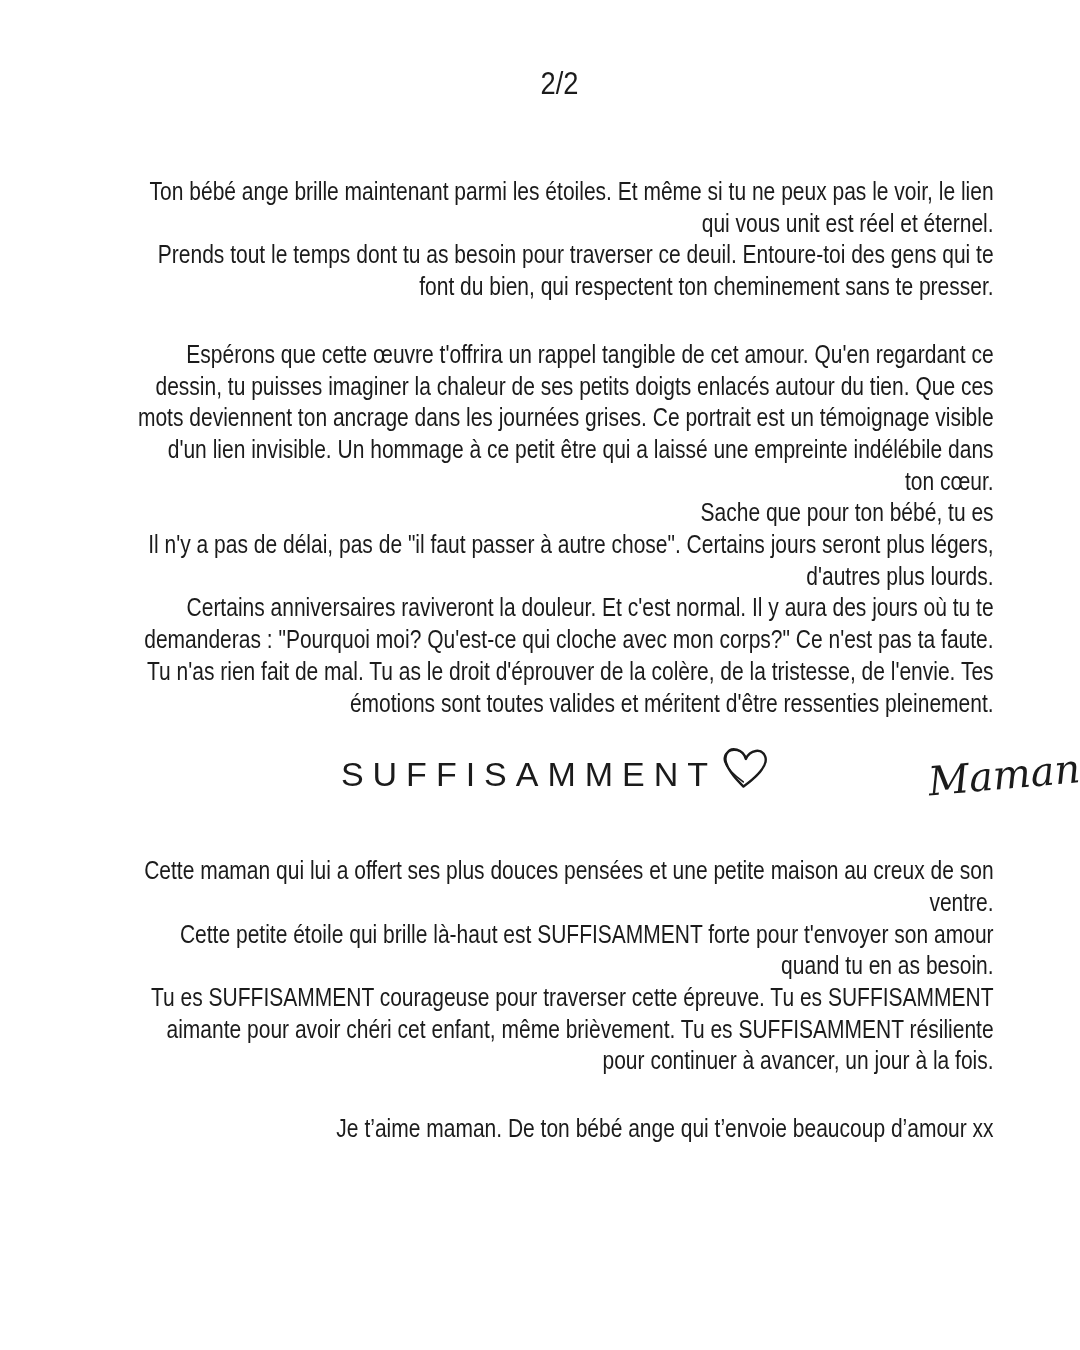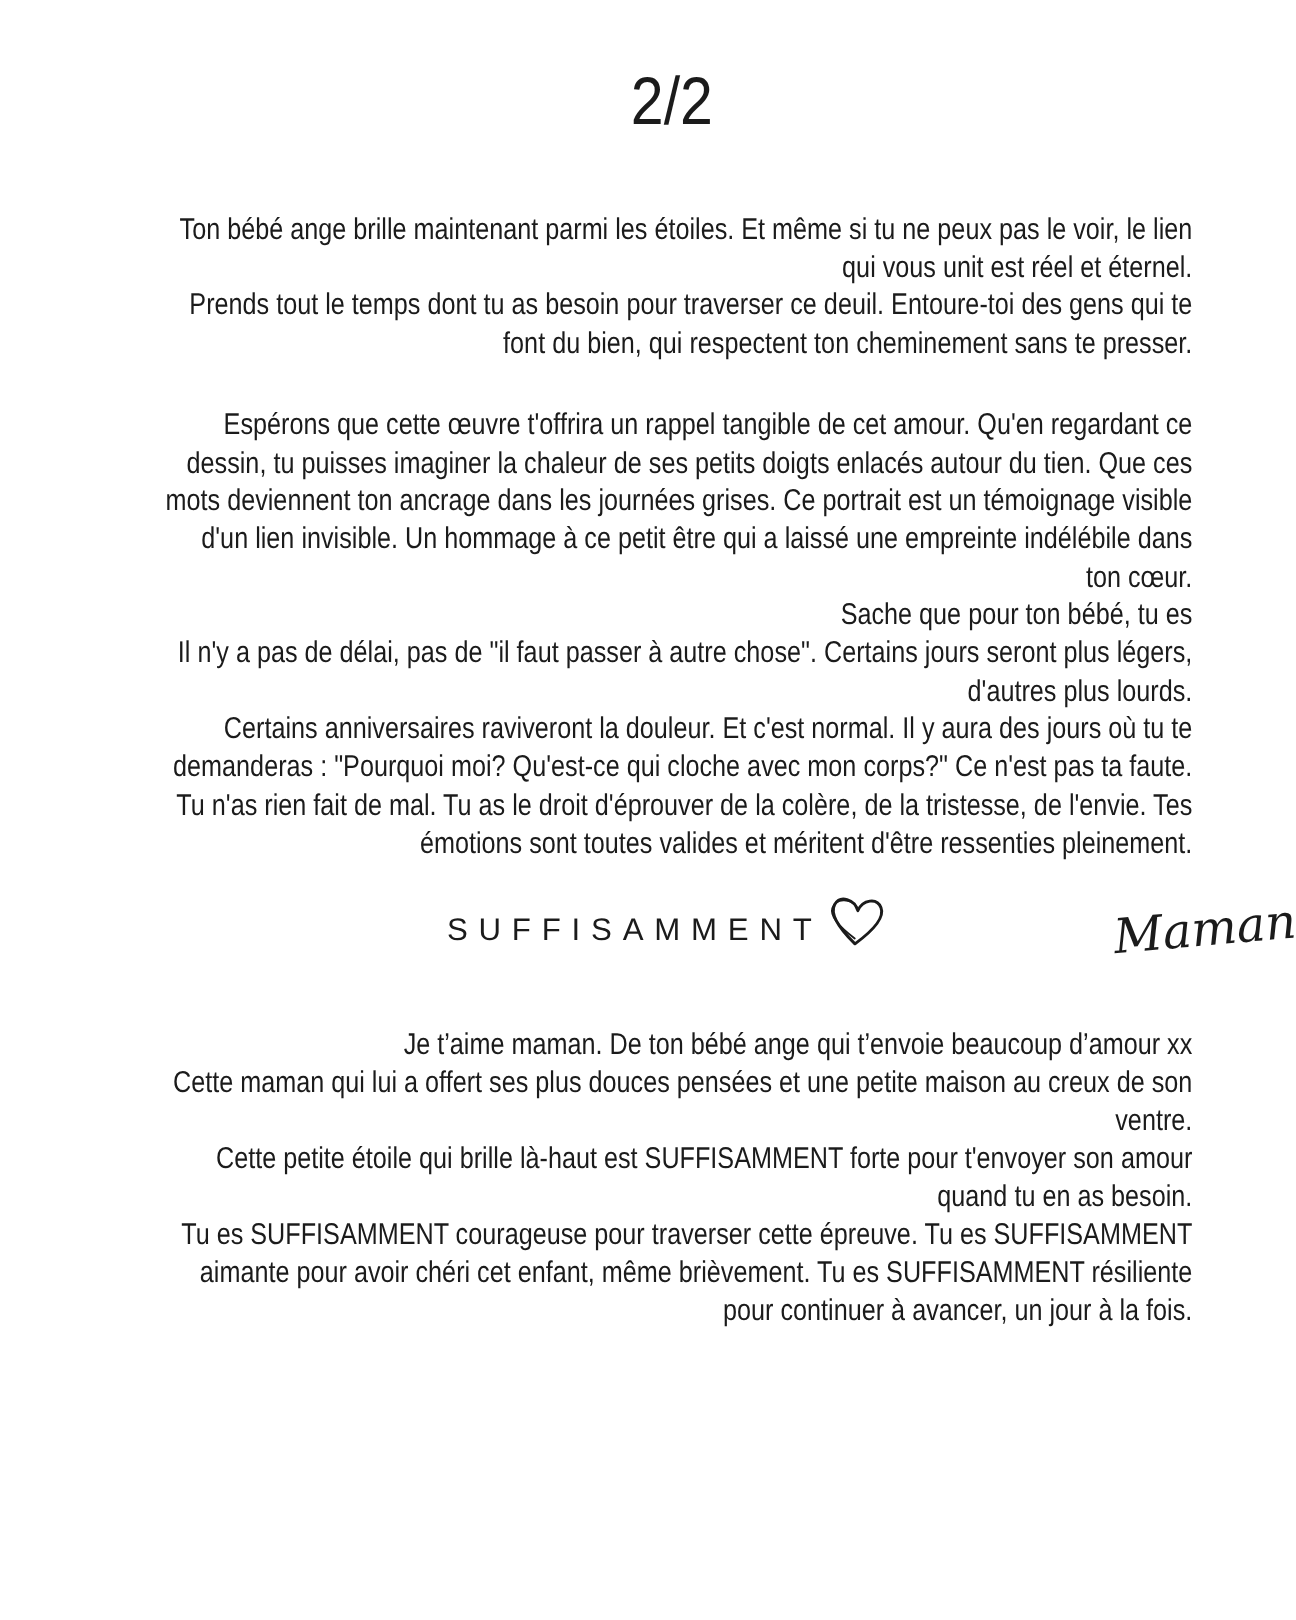--- a/index.html
+++ b/index.html
@@ -11,21 +11,21 @@
     position: relative;
     width: 1080px;
     height: 1350px;
     background: #ffffff;
     color: #1b1b1b;
     font-family: "Liberation Sans", sans-serif;
     overflow: hidden;
   }
   .title {
     padding-top: 58px;
-    font-size: 56px;
+    font-size: 31px;
     line-height: 52px;
     text-align: center;
     font-weight: 400;
     padding-left: 40px;
   }
   .title .inner {
     display: inline-block;
     transform: scaleX(0.88);
     transform-origin: 50% 50%;
   }
@@ -49,21 +49,21 @@
     margin-bottom: 18px;
     transform: translateX(16px);
   }
   .wordmark-row {
     display: flex;
     align-items: center;
     justify-content: center;
     height: 40px;
   }
   .wordmark {
-    font-size: 26px;
+    font-size: 34px;
     letter-spacing: 9px;
     font-weight: 400;
     color: #1b1b1b;
   }
   .heart-svg {
     width: 52px;
     height: 54px;
     margin-left: 2px;
     margin-top: -8px;
     transform: rotate(4deg);
@@ -118,28 +118,28 @@
       <div class="wordmark-row">
         <span class="wordmark">SUFFISAMMENT</span>
         <svg class="heart-svg" viewBox="0 0 60 62" aria-hidden="true">
           <path d="M30 17 C26 6 12 3 7.5 12.5 C3 22 13 35 29.5 49 C46 35 56.5 22 52 12.5 C47.5 3 34 6 30 17 Z" fill="none" stroke="#1b1b1b" stroke-width="2.8" stroke-linecap="round" stroke-linejoin="round"></path>
           <path d="M31 13.5 C26 4.5 11 3.5 7.5 13 C5 19.5 11.5 30 27 43.5" fill="none" stroke="#1b1b1b" stroke-width="1.8" stroke-linecap="round" transform="rotate(-8 30 30)"></path>
         </svg>
       </div>
       <div class="script">Maman</div>
     </div>
 
-    <div class="para closing">
-        <div class="tline">Je t’aime maman. De ton bébé ange qui t’envoie beaucoup d’amour xx</div>
-      </div>
-
     <div class="para">
         <div class="tline">Cette maman qui lui a offert ses plus douces pensées et une petite maison au creux de son</div>
         <div class="tline">ventre.</div>
         <div class="tline">Cette petite étoile qui brille là-haut est SUFFISAMMENT forte pour t'envoyer son amour</div>
         <div class="tline">quand tu en as besoin.</div>
         <div class="tline">Tu es SUFFISAMMENT courageuse pour traverser cette épreuve. Tu es SUFFISAMMENT</div>
         <div class="tline">aimante pour avoir chéri cet enfant, même brièvement. Tu es SUFFISAMMENT résiliente</div>
         <div class="tline">pour continuer à avancer, un jour à la fois.</div>
       </div>
 
+    <div class="para closing">
+        <div class="tline">Je t’aime maman. De ton bébé ange qui t’envoie beaucoup d’amour xx</div>
+      </div>
+
   </div>
 </div>
 
 </body></html>

